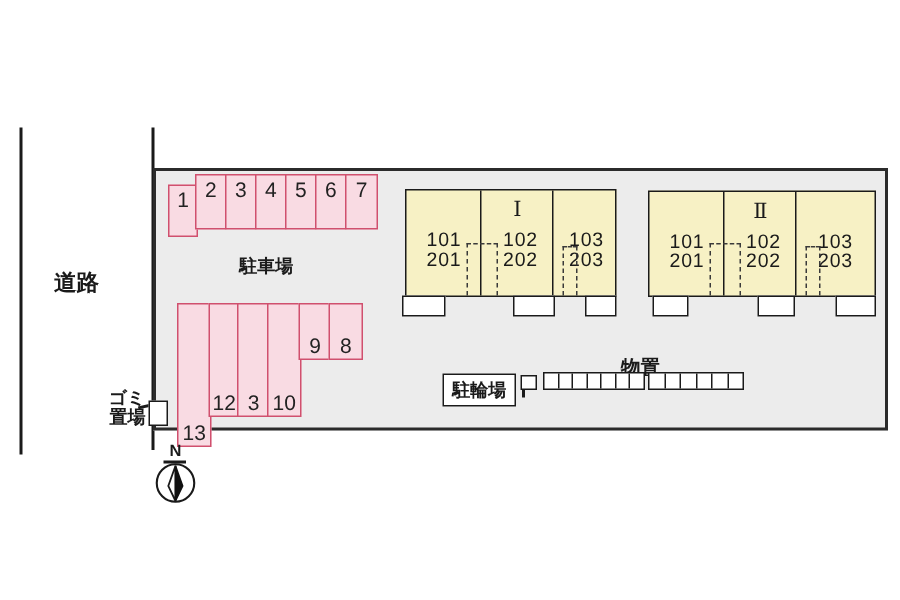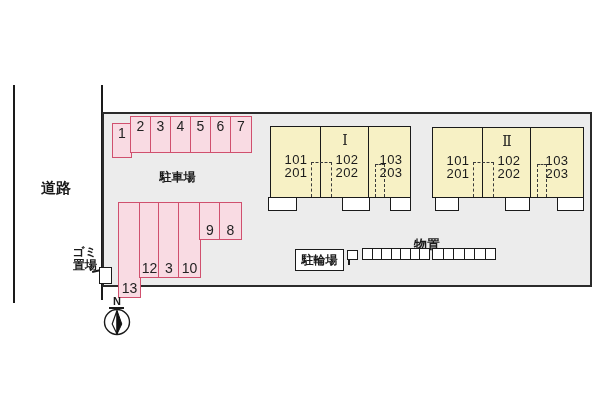--- a/index.html
+++ b/index.html
@@ -39,21 +39,21 @@
   .gom{line-height:13px;text-align:right;font-size:12px;}
   svg{position:absolute;overflow:visible;}
 </style>
 </head>
 <body>
 
 <div class="stage">
 
   <div class="vline" style="left:13px;top:85px;height:218px"></div>
   <div class="vline" style="left:101px;top:85px;height:215px"></div>
-  <span class="jp" style="left:36px;top:179px;width:40px;text-align:center;font-size:15px;">道路</span>
+  <span class="jp" style="left:36px;top:179px;width:40px;font-size:15px;">道路</span>
 
   <div class="site"></div>
 
   <div class="pspace num-top" style="left:112px;top:123px;width:20px;height:35px">
       <span>1</span>
     </div>
   <div class="pspace num-top" style="left:130px;top:116px;width:21px;height:37px">
       <span>2</span>
     </div>
   <div class="pspace num-top" style="left:150px;top:116px;width:21px;height:37px">
@@ -161,21 +161,21 @@
     </div>
   <div class="strip" style="left:432px;top:248px;width:64px;height:12px">
       <div class="cell"></div>
       <div class="cell"></div>
       <div class="cell"></div>
       <div class="cell"></div>
       <div class="cell"></div>
       <div class="cell"></div>
     </div>
 
-  <div class="jp gom" style="left:58px;top:246px;width:39px;text-align:right;">
+  <div class="jp gom" style="left:58px;top:259px;width:39px;text-align:right;">
     <div>ゴミ</div>
     <div>置場</div>
   </div>
   <div class="leader" style="left:92px;top:270px;width:9px;height:1.5px;transform:rotate(-12deg);"></div>
   <div class="wbox" style="left:99px;top:267px;width:13px;height:17px"></div>
 
   <span class="jp" style="left:107px;top:295px;width:20px;text-align:center;font-size:11px;">N</span>
   <div class="nline" style="left:109px;top:307px;width:15px;"></div>
   <svg style="left:103px;top:308px" width="29" height="29" viewBox="0 0 29 29">
     <circle cx="14" cy="14" r="12.5" fill="#fff" stroke="#1a1a1a" stroke-width="1.4"></circle>

